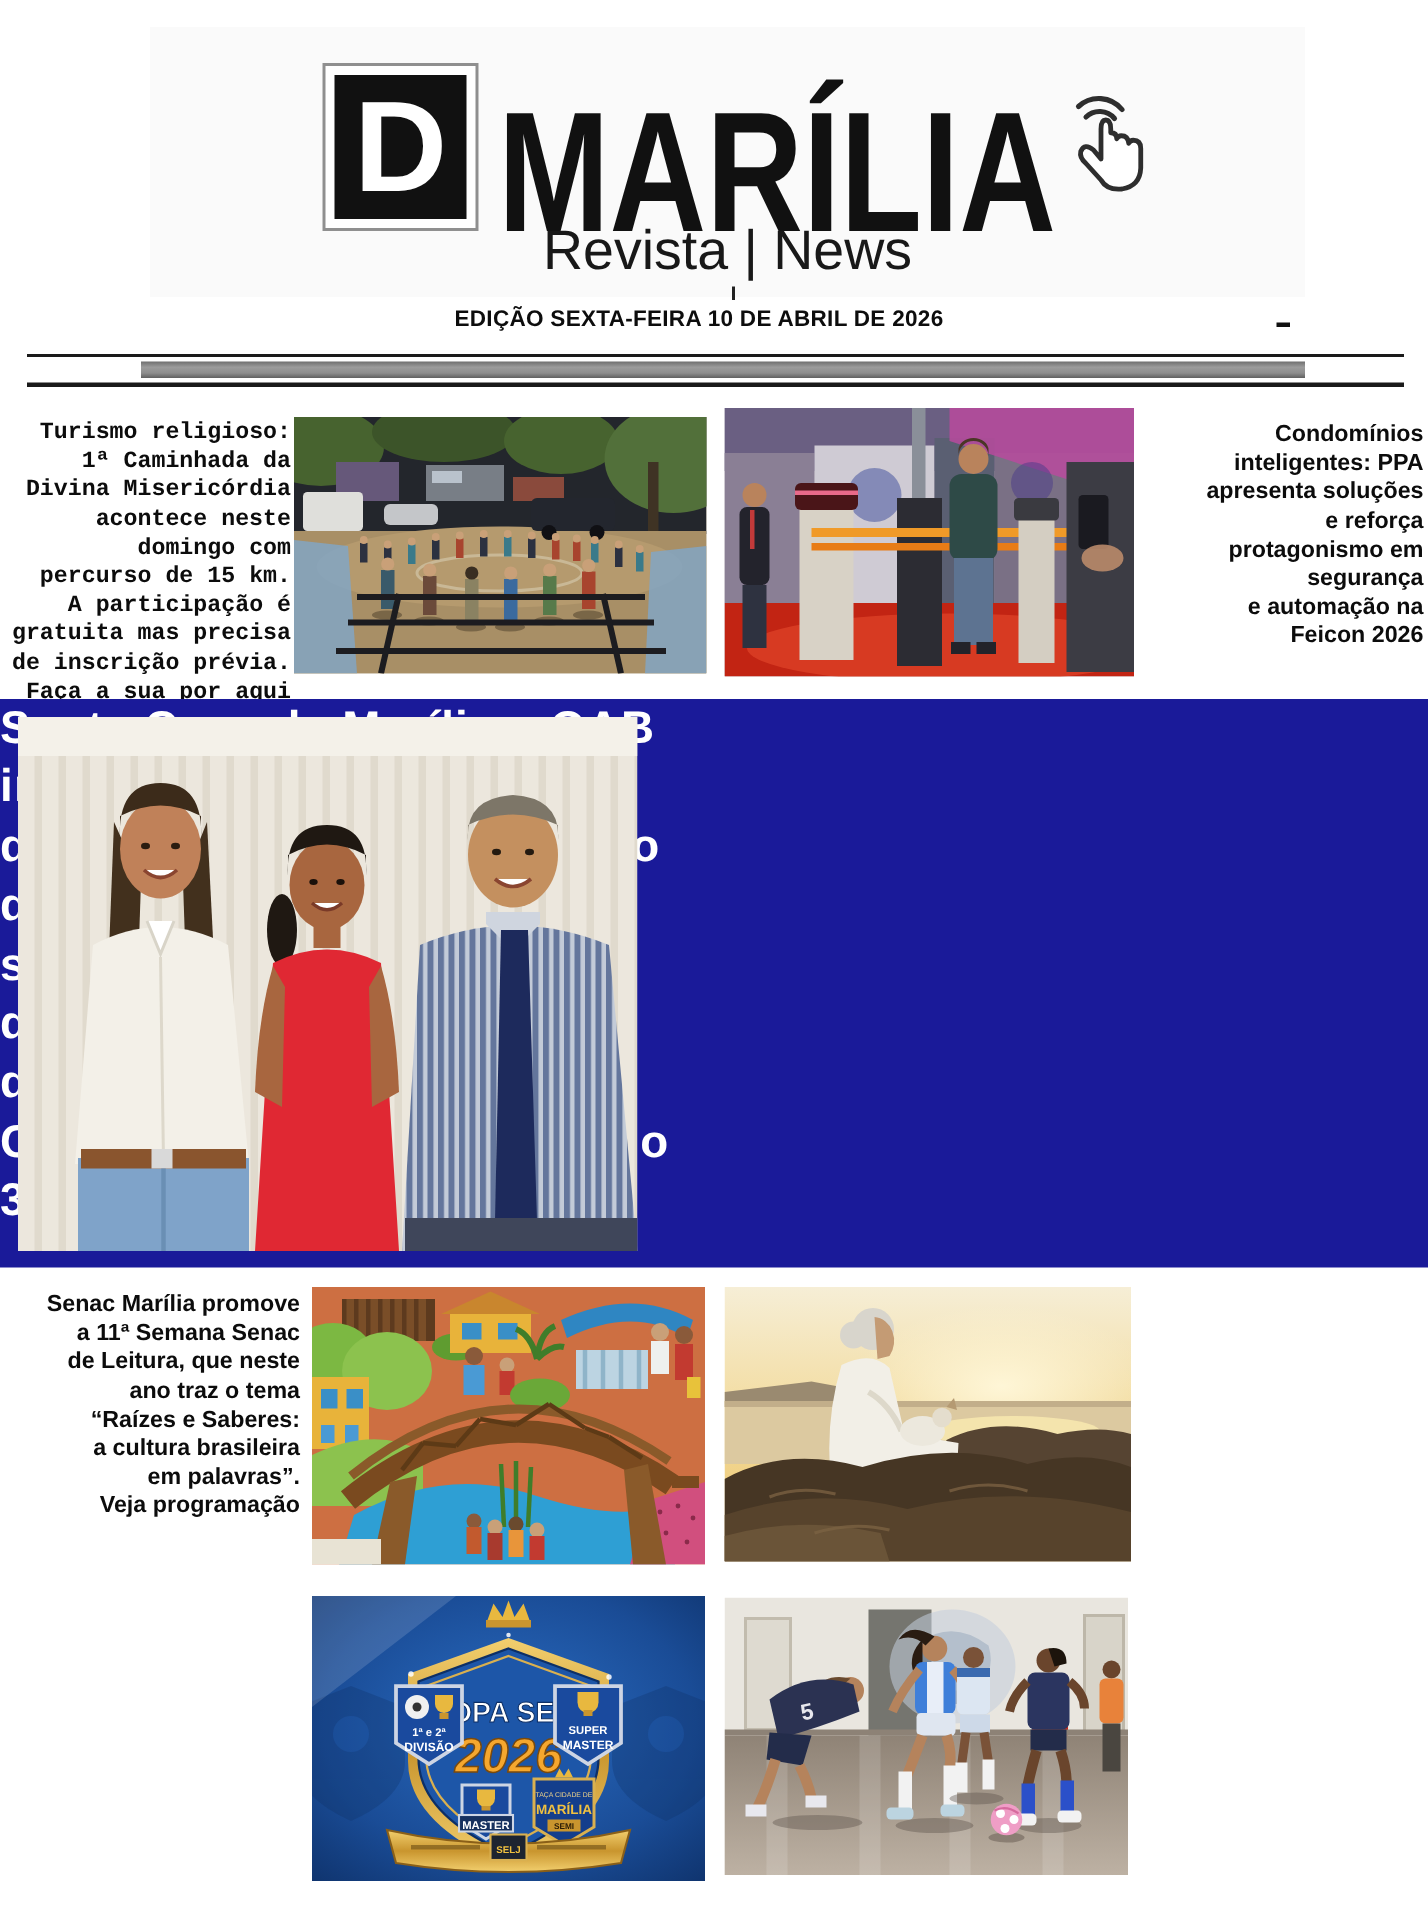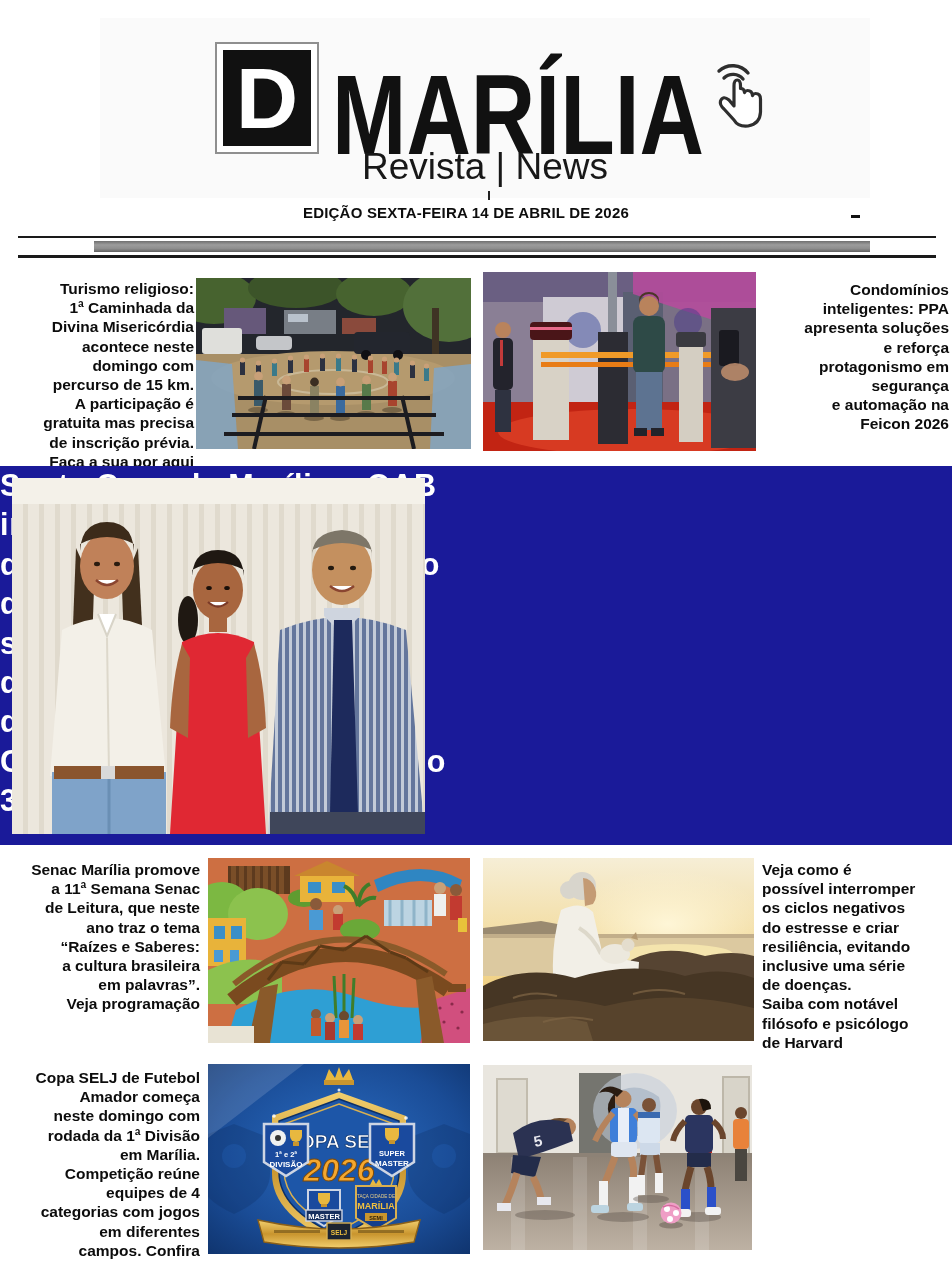--- a/index.html
+++ b/index.html
@@ -52,27 +52,27 @@
   <svg class="abs click-icon" width="66" height="70" viewBox="0 0 66 70">
     <g fill="none" stroke="#2e2e2e" stroke-width="3.4" stroke-linecap="round">
       <path d="M20 18 a13 13 0 0 1 19 1"></path>
       <path d="M15 11 a20 20 0 0 1 29 2"></path>
     </g>
     <path d="M30 26 L30 46 L25 40 Q19 35 16.5 41 Q15.5 45 20 49 L30 60 Q34 67 44 66 Q56 64 56.5 52 L56.5 39 Q56.5 33.5 51.5 33.5 Q49.5 33.5 48.5 35.5 Q48 30.5 43.5 30.5 Q41.5 30.5 40.5 32.5 Q40.5 28.5 36.5 28.5 L36.5 26 Q36.5 20 33.2 20 Q30 20 30 26 Z" fill="#ffffff" stroke="#2e2e2e" stroke-width="3.2" stroke-linejoin="round"></path>
   </svg>
 
   <div class="abs logo-subtitle">Revista | News</div>
   <div class="abs tick"></div>
-  <div class="abs edition">EDIÇÃO SEXTA-FEIRA 14 DE ABRIL DE 2026</div>
+  <div class="abs edition">EDIÇÃO SEXTA-FEIRA 10 DE ABRIL DE 2026</div>
   <div class="abs dash"></div>
   <div class="abs rule-top"></div>
   <div class="abs rule-bar"></div>
   <div class="abs rule-bottom"></div>
 
-  <div class="abs story ralign" style="left:6px;top:279px;width:188px;">Turismo religioso:<br>1ª Caminhada da<br>Divina Misericórdia<br>acontece neste<br>domingo com<br>percurso de 15 km.<br>A participação é<br>gratuita mas precisa<br>de inscrição prévia.<br>Faça a sua por aqui</div>
+  <div class="abs story ralign" style="left:6px;top:279px;width:188px;font-family:Liberation Mono, monospace;">Turismo religioso:<br>1ª Caminhada da<br>Divina Misericórdia<br>acontece neste<br>domingo com<br>percurso de 15 km.<br>A participação é<br>gratuita mas precisa<br>de inscrição prévia.<br>Faça a sua por aqui</div>
 
   <figure class="abs" style="left:196px;top:278px;">
     <svg width="275" height="171" viewBox="0 0 275 171">
       <rect width="275" height="171" fill="#9c8662"></rect>
       <rect width="275" height="78" fill="#23262c"></rect>
       <ellipse cx="18" cy="20" rx="42" ry="26" fill="#47632f"></ellipse>
       <ellipse cx="100" cy="10" rx="48" ry="20" fill="#3c5429"></ellipse>
       <ellipse cx="178" cy="16" rx="38" ry="22" fill="#47632f"></ellipse>
       <ellipse cx="253" cy="28" rx="46" ry="36" fill="#52703a"></ellipse>
       <rect x="236" y="30" width="7" height="54" fill="#3f3324"></rect>
@@ -388,23 +388,21 @@
       <path d="M0 152 Q60 132 122 148 Q192 130 271 150 L271 183 L0 183 Z" fill="#57432c"></path>
       <path d="M0 166 Q50 152 104 164 L110 183 L0 183 Z" fill="#6a5438"></path>
       <g stroke="#7a6142" stroke-width="2" fill="none" opacity=".8">
         <path d="M30 140 q20 -8 44 -2"></path>
           <path d="M150 136 q26 -8 52 0"></path>
           <path d="M60 164 q26 -8 50 -2"></path>
       </g>
     </svg>
   </figure>
 
-  <div class="abs story" style="left:762px;top:860px;width:190px;">Veja como é<br>possível interromper<br>os ciclos negativos<br>do estresse e criar<br>resiliência, evitando<br>inclusive uma série<br>de doenças.<br>Saiba com notável<br>filósofo e psicólogo<br>de Harvard</div>
-
-  <div class="abs story ralign" style="left:0px;top:1068px;width:200px;">Copa SELJ de Futebol<br>Amador começa<br>neste domingo com<br>rodada da 1ª Divisão<br>em Marília.<br>Competição reúne<br>equipes de 4<br>categorias com jogos<br>em diferentes<br>campos. Confira</div>
+
 
   <figure class="abs" style="left:208px;top:1064px;">
     <svg width="262" height="190" viewBox="0 0 262 190" font-family="Liberation Sans, sans-serif">
       <defs>
         <radialGradient id="bgb" cx=".5" cy=".45" r=".8">
           <stop offset="0" stop-color="#2a6cc2"></stop>
             <stop offset=".6" stop-color="#1a4c96"></stop>
             <stop offset="1" stop-color="#0d2f66"></stop>
         </radialGradient>
         <linearGradient id="gold" x1="0" y1="0" x2="0" y2="1">

